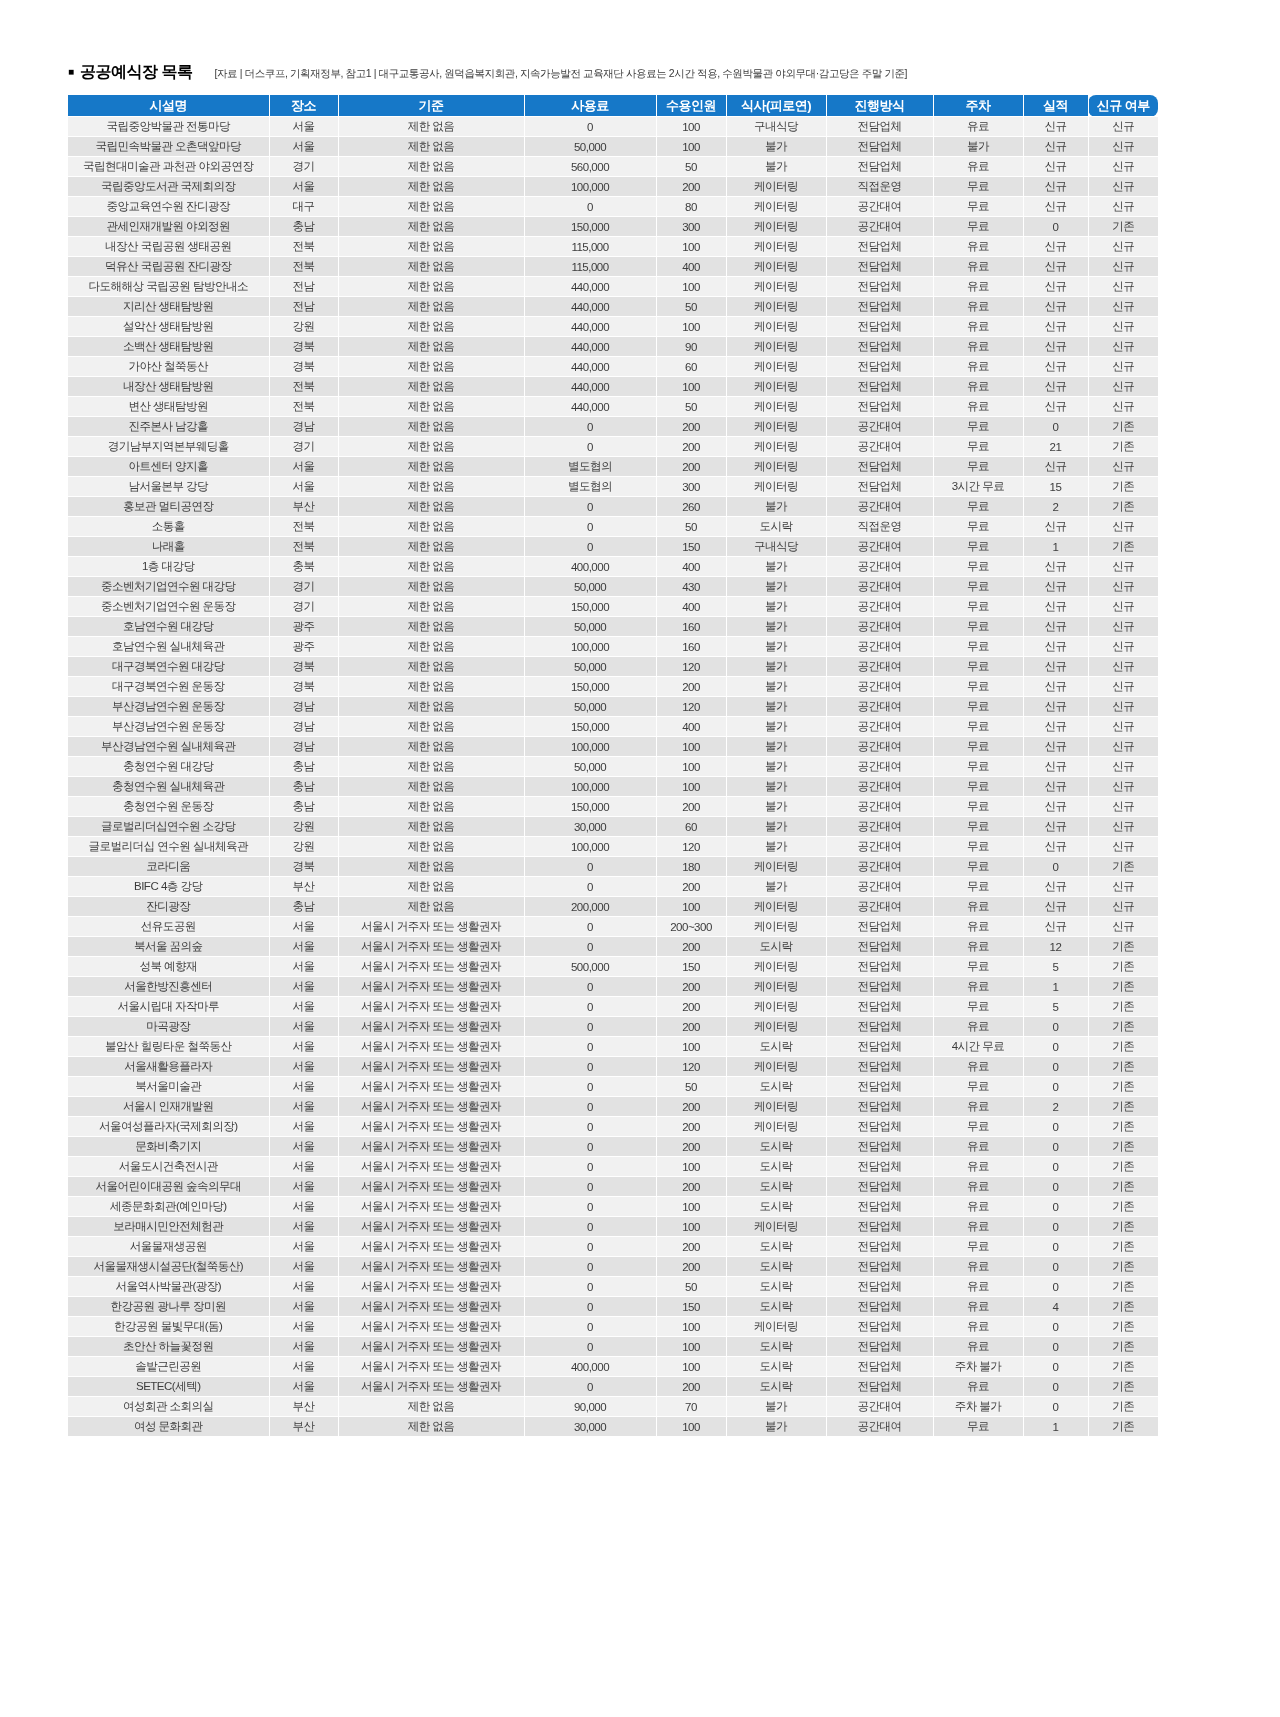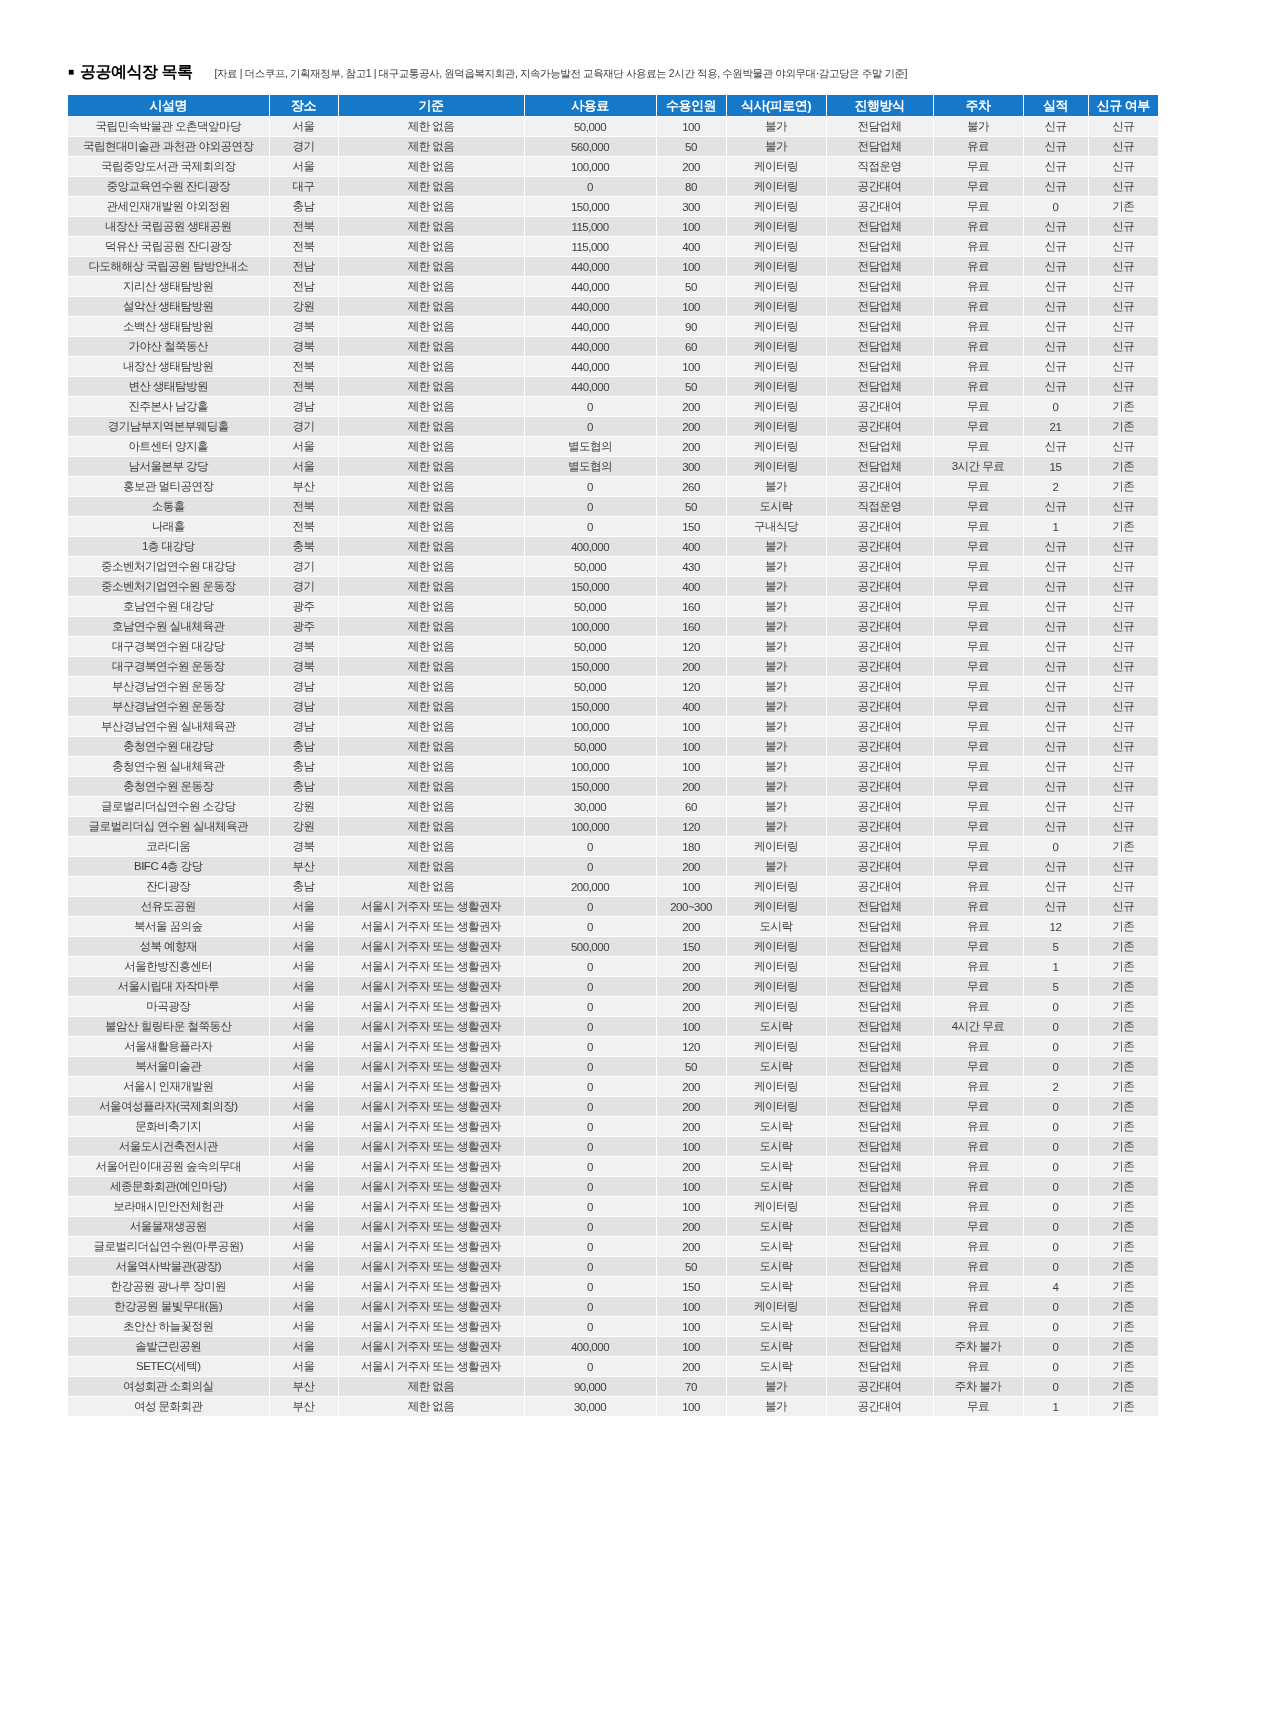--- a/index.html
+++ b/index.html
@@ -24,21 +24,21 @@
   .subtitle-text{font-size:10.5px;color:#3a3a3a;letter-spacing:-0.4px;margin-left:16px;}
   table.venues{
     position:absolute;left:68px;top:95px;width:1090px;
     border-collapse:collapse;table-layout:fixed;
   }
   table.venues th{
     background:var(--header-bg);color:#fff;font-weight:bold;font-size:13px;
     height:21px;padding:0 2px;text-align:center;letter-spacing:-0.5px;
     border-right:1px solid #fff;border-bottom:1px solid #fff;
   }
-  table.venues th:last-child{border-right:none;}
+  table.venues th:last-child{border-right:none;border-radius:8px;}
   table.venues td{
     height:19px;font-size:11.5px;color:var(--cell-text);text-align:center;
     padding:0 2px;letter-spacing:-0.5px;white-space:nowrap;overflow:hidden;
     border-right:1px solid #fff;border-bottom:1px solid #fff;
   }
   table.venues td:last-child{border-right:none;}
   table.venues tbody tr:nth-child(odd) td{background:var(--row-light);}
   table.venues tbody tr:nth-child(even) td{background:var(--row-dark);}
 </style>
 </head>
@@ -74,20 +74,32 @@
           <th>수용인원</th>
           <th>식사(피로연)</th>
           <th>진행방식</th>
           <th>주차</th>
           <th>실적</th>
           <th>신규 여부</th>
         </tr>
     </thead>
     <tbody>
         <tr>
+          <td>국립중앙박물관 전통마당</td>
+          <td>서울</td>
+          <td>제한 없음</td>
+          <td>0</td>
+          <td>100</td>
+          <td>구내식당</td>
+          <td>전담업체</td>
+          <td>유료</td>
+          <td>신규</td>
+          <td>신규</td>
+        </tr>
+        <tr>
           <td>국립민속박물관 오촌댁앞마당</td>
           <td>서울</td>
           <td>제한 없음</td>
           <td>50,000</td>
           <td>100</td>
           <td>불가</td>
           <td>전담업체</td>
           <td>불가</td>
           <td>신규</td>
           <td>신규</td>
@@ -746,21 +758,21 @@
           <td>서울시 거주자 또는 생활권자</td>
           <td>0</td>
           <td>200</td>
           <td>도시락</td>
           <td>전담업체</td>
           <td>무료</td>
           <td>0</td>
           <td>기존</td>
         </tr>
         <tr>
-          <td>글로벌리더십연수원(마루공원)</td>
+          <td>서울물재생시설공단(철쭉동산)</td>
           <td>서울</td>
           <td>서울시 거주자 또는 생활권자</td>
           <td>0</td>
           <td>200</td>
           <td>도시락</td>
           <td>전담업체</td>
           <td>유료</td>
           <td>0</td>
           <td>기존</td>
         </tr>

